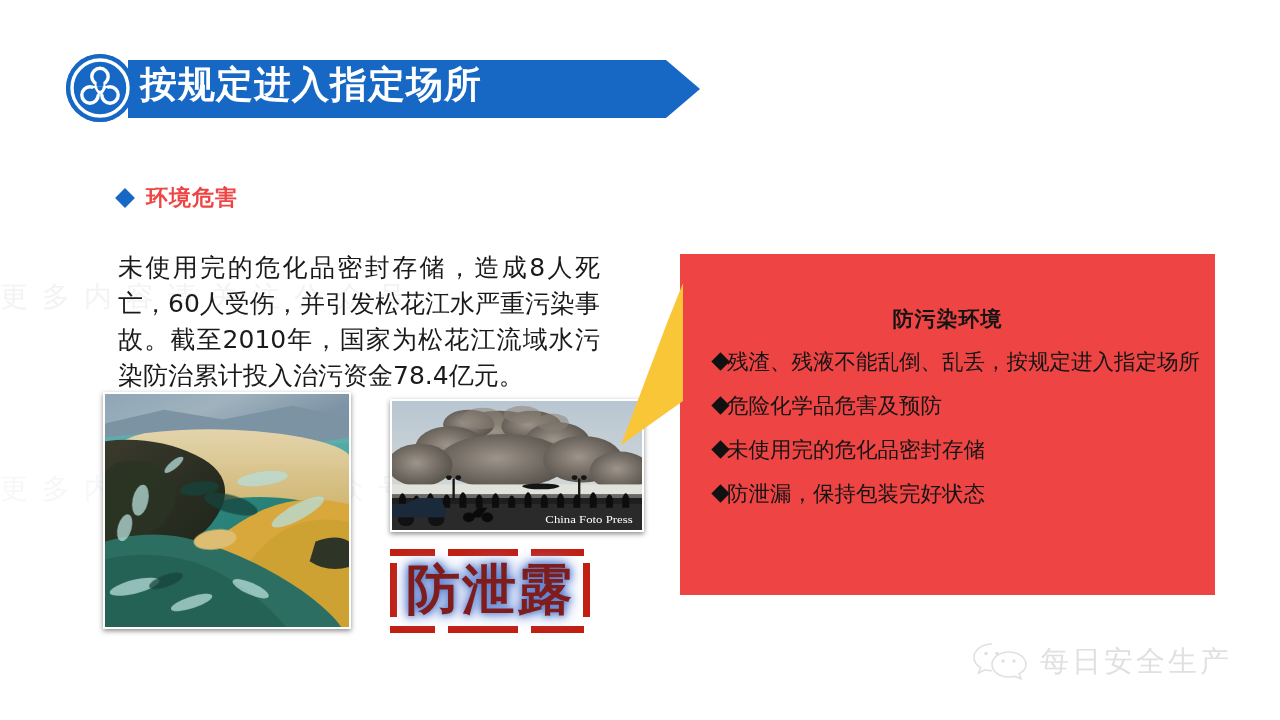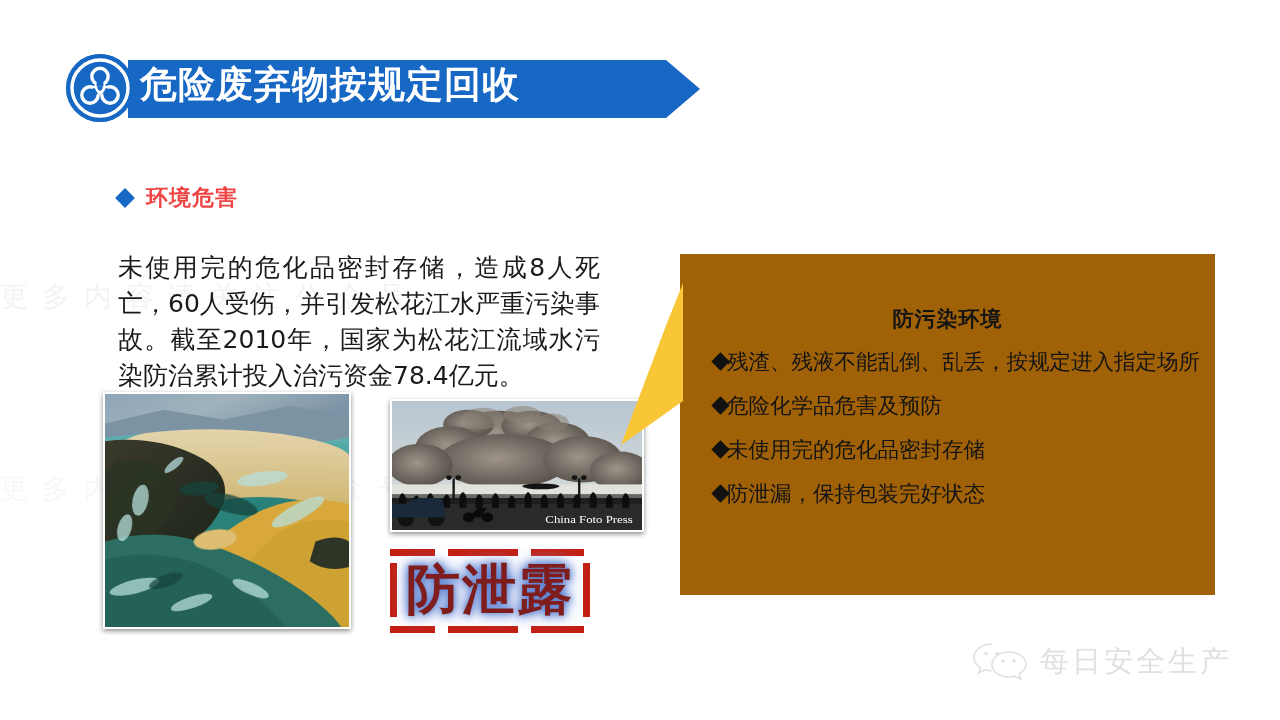--- a/index.html
+++ b/index.html
@@ -165,21 +165,21 @@
     font-family: "DejaVu Sans", "Liberation Sans", sans-serif;
   }
 
   
   .callout {
     position: absolute;
     left: 680px;
     top: 254px;
     width: 535px;
     height: 341px;
-    background: #a16207;
+    background: #ef4444;
   }
   .callout-tail {
     position: absolute;
     left: 621px;
     top: 283px;
     width: 62px;
     height: 162px;
     z-index: 1;
   }
   .callout-tail svg { display: block; }
@@ -257,21 +257,21 @@
       <g fill="#1668c4">
         <rect x="30.6" y="27.5" width="6.8" height="5"></rect>
         <rect x="24.5" y="35.5" width="7" height="5" transform="rotate(58 28 38)"></rect>
         <rect x="37" y="35.5" width="7" height="5" transform="rotate(-58 40.5 38)"></rect>
       </g>
       <path d="M34 17.5 L30 22 L38 22 Z" fill="#1668c4"></path>
     </svg>
   </div>
   <div class="banner-arrow"></div>
 </div>
-<div class="banner-title">危险废弃物按规定回收</div>
+<div class="banner-title">按规定进入指定场所</div>
 
 <div class="section-heading">
   <span class="diamond"></span>
   <span class="label">环境危害</span>
 </div>
 
 <div class="body-text">未使用完的危化品密封存储，造成8人死亡，60人受伤，并引发松花江水严重污染事故。截至2010年，国家为松花江流域水污染防治累计投入治污资金78.4亿元。</div>
 
 <div class="photo photo-river">
   <svg viewBox="0 0 248 237" preserveAspectRatio="none" aria-hidden="true">

